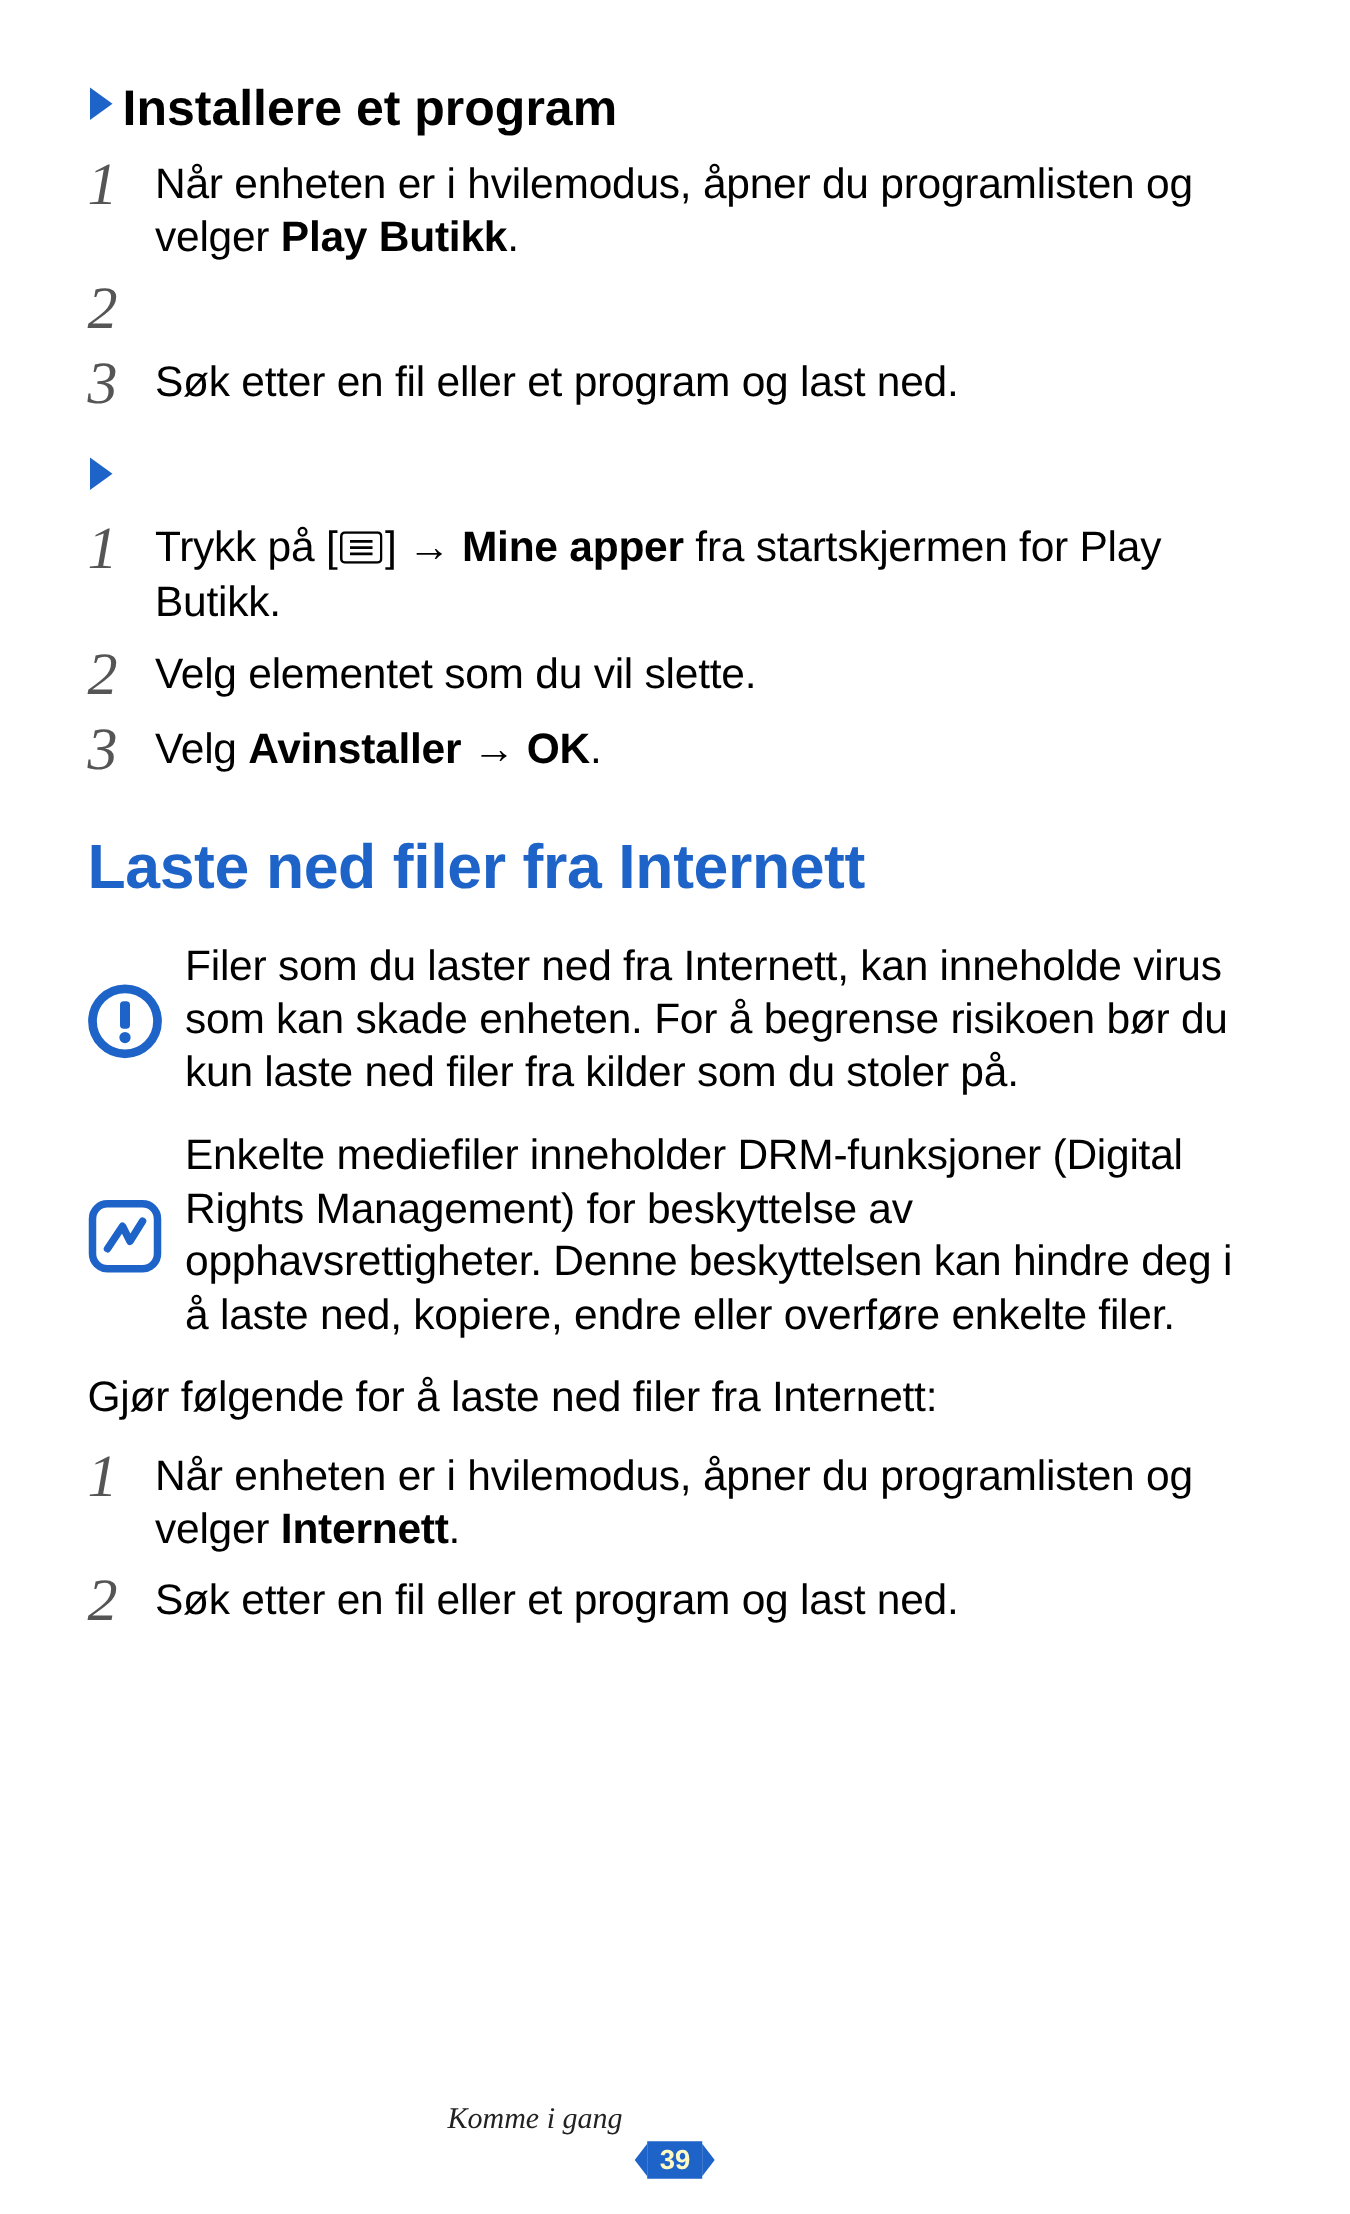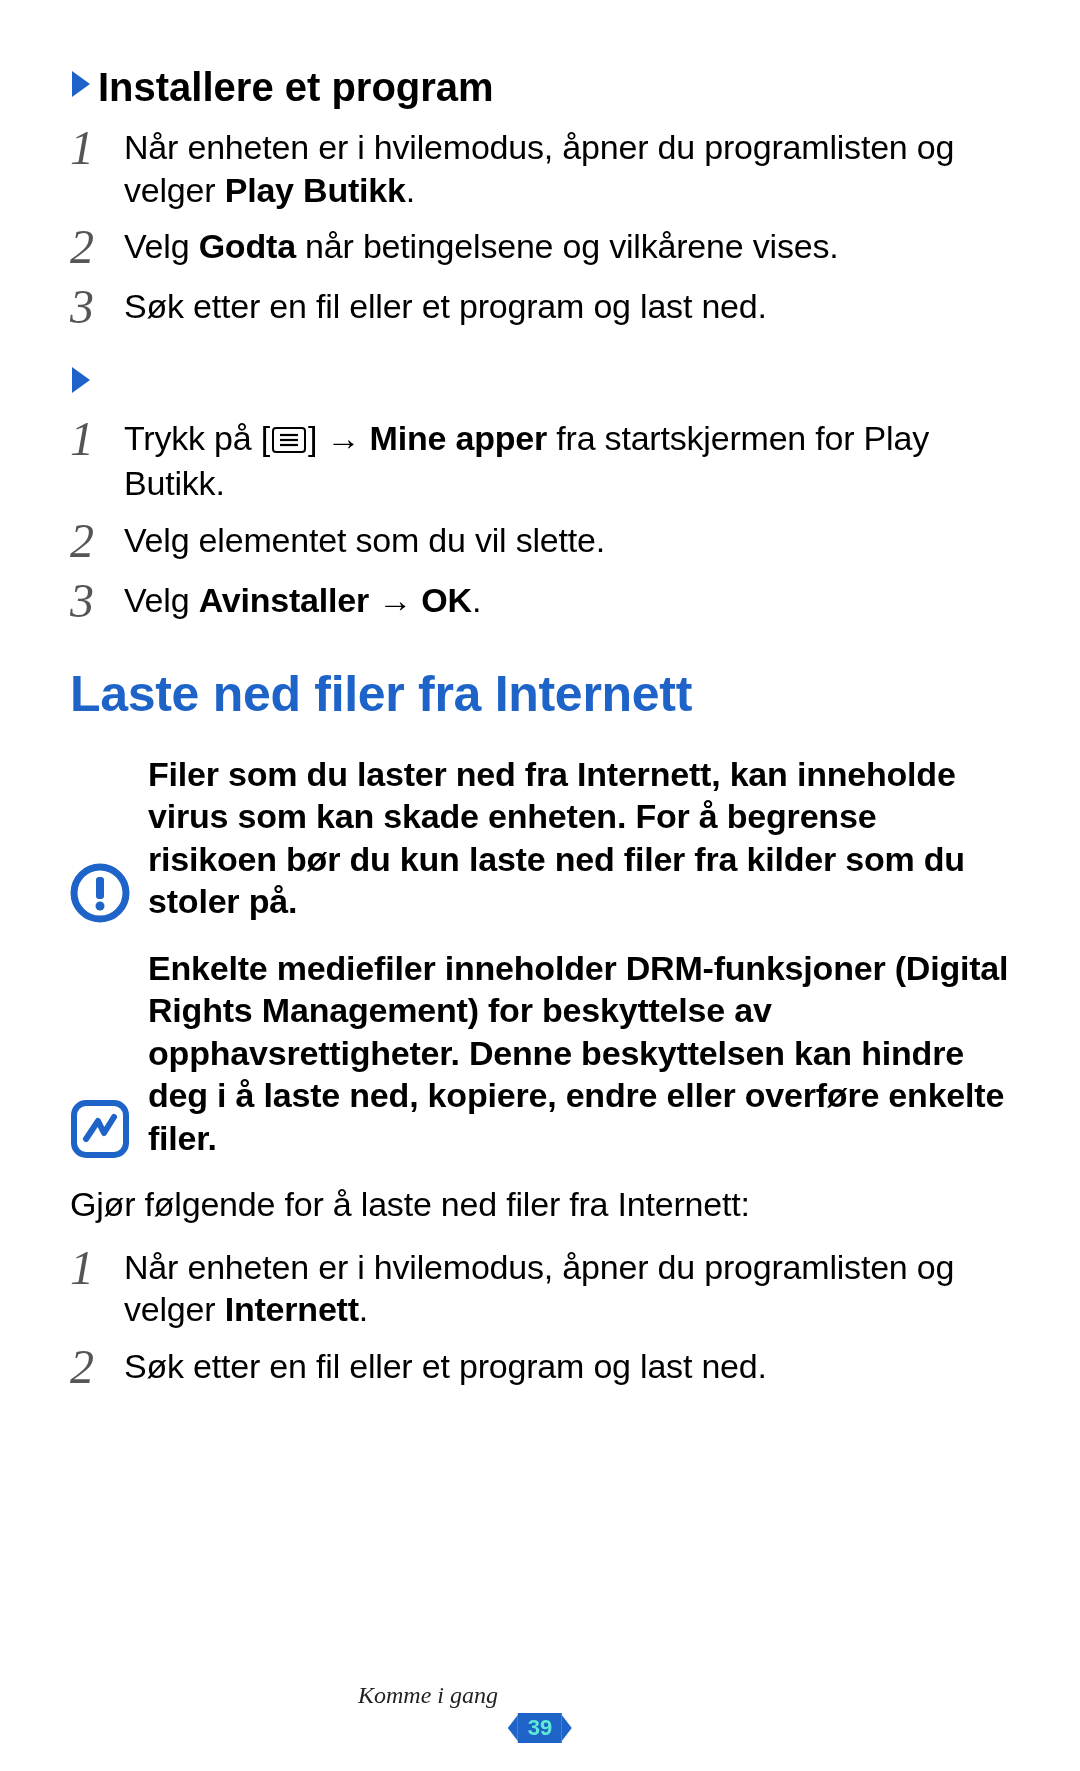--- a/index.html
+++ b/index.html
@@ -60,23 +60,22 @@
   }
   .main-heading {
     color: #1e63c8;
     font-size: 50px;
     font-weight: 600;
     margin: 40px 0 30px 0;
     letter-spacing: -0.3px;
   }
   .note {
     display: flex;
-    align-items: flex-end;
+    align-items: center;
     margin-bottom: 24px;
-    font-weight: bold;
   }
   .note-icon {
     width: 60px;
     height: 60px;
     flex-shrink: 0;
     margin-right: 18px;
     margin-top: 2px;
   }
   .note-body {
     font-size: 34px;
@@ -109,21 +108,21 @@
   .page-badge {
     position: absolute;
     bottom: 28px;
     left: 50%;
     transform: translateX(-50%);
     display: flex;
     align-items: center;
   }
   .page-num {
     background: #1e63c8;
-    color: #5eead4;
+    color: #fef9c3;
     font-family: Arial, sans-serif;
     font-size: 22px;
     font-weight: 600;
     padding: 2px 10px;
   }
   .badge-tri {
     width: 0; height: 0;
   }
   .badge-tri.left {
     border-top: 13px solid transparent;
@@ -152,23 +151,20 @@
   </div>
   <ul class="steps">
     <li>
       <span class="step-num">1</span>
       <span class="step-body">
         <span>Når enheten er i hvilemodus, åpner du programlisten og velger </span><b>Play Butikk</b><span>.</span>
       </span>
     </li>
     <li>
       <span class="step-num">2</span>
-      <span class="step-body">
-        <span>Velg </span><b>Godta</b><span> når betingelsene og vilkårene vises.</span>
-      </span>
     </li>
     <li>
       <span class="step-num">3</span>
       <span class="step-body">Søk etter en fil eller et program og last ned.</span>
     </li>
   </ul>
 
   <div class="sub-heading">
     <span class="chev">
       <svg viewBox="0 0 22 30">

